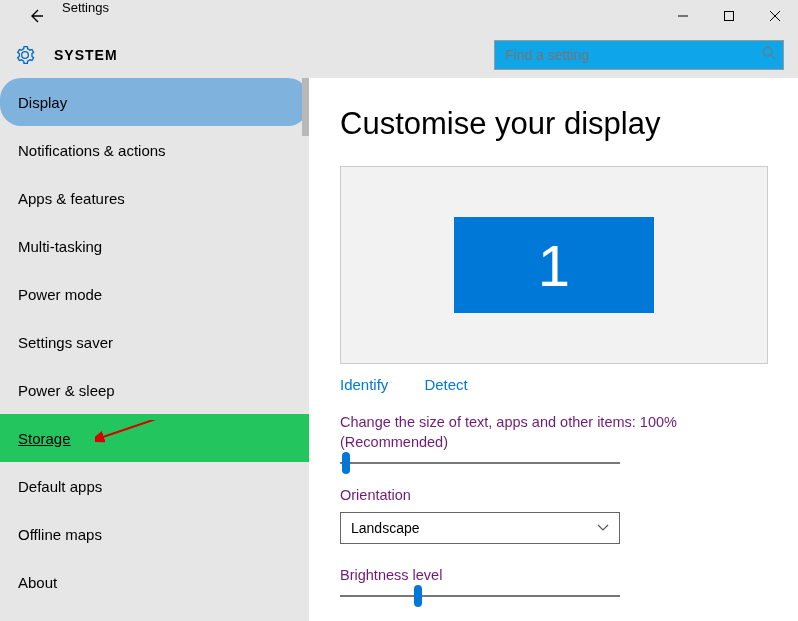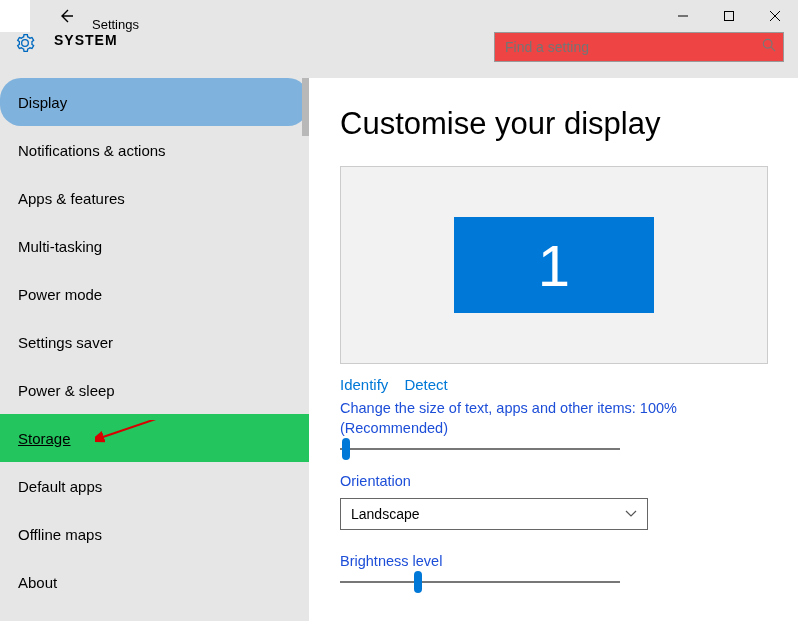--- a/index.html
+++ b/index.html
@@ -1,47 +1,47 @@
 <!DOCTYPE html>
 <html><head>
 <meta charset="utf-8">
 <style>
 * { margin: 0; padding: 0; box-sizing: border-box; font-family: "Segoe UI", sans-serif; }
 body { width: 798px; height: 621px; background: #fff; overflow: hidden; }
 
-.titlebar { height: 32px; background: #e6e6e6; display: flex; align-items: flex-end; padding-left: 20px; margin-left: 30px; }
+.titlebar { height: 32px; background: #e6e6e6; display: flex; align-items: flex-start; padding-left: 20px; }
 .titlebar .back { width: 32px; height: 32px; display: flex; align-items: center; justify-content: center; cursor: pointer; }
 .titlebar .title { font-size: 13px; margin-left: 10px; color: #000; }
 .titlebar .win-controls { margin-left: auto; display: flex; }
 .titlebar .win-btn { width: 46px; height: 32px; display: flex; align-items: center; justify-content: center; cursor: pointer; font-size: 12px; }
 
-.header { height: 46px; background: #e6e6e6; display: flex; align-items: flex-start; padding: 0 14px; }
+.header { height: 46px; background: #e6e6e6; display: flex; align-items: center; padding: 0 14px; }
 .header .gear { width: 22px; height: 22px; display: flex; align-items: center; justify-content: center; }
 .header .section-title { font-size: 14px; font-weight: 600; letter-spacing: 1px; margin-left: 18px; }
 .header .search-wrap { margin-left: auto; position: relative; }
-.header .search { width: 290px; height: 30px; border: 1px solid #999; padding: 0 30px 0 10px; font-size: 14px; background: #ef4444; }
+.header .search { width: 290px; height: 30px; border: 1px solid #999; padding: 0 30px 0 10px; font-size: 14px; background: #0ea5e9; }
 .header .search-icon { position: absolute; right: 8px; top: 50%; transform: translateY(-50%); color: #777; pointer-events: none; }
 
 .body { display: flex; height: calc(621px - 78px); }
 .sidebar { width: 310px; background: #e6e6e6; position: relative; border-right: 1px solid #fff; }
 .sidebar-item { height: 48px; display: flex; align-items: center; padding-left: 14px; font-size: 15px; color: #000; cursor: pointer; border-left: 4px solid transparent; }
 .sidebar-item.selected { background: #7fb2dd; border-radius: 21px; }
 .sidebar-item.hover { background: #22c55e; text-decoration: underline; }
 .sidebar .scrollbar { position: absolute; right: 0; top: 0; width: 7px; height: 58px; background: #b8b8b8; }
 
 .content { flex: 1; padding: 28px 30px 0 30px; overflow: hidden; position: relative; }
 .content h1 { font-size: 31px; font-weight: 300; color: #000; margin-bottom: 24px; }
 .display-box { border: 1px solid #ccc; background: #f2f2f2; height: 198px; display: flex; align-items: center; justify-content: center; margin-bottom: 12px; }
 .monitor { width: 200px; height: 96px; background: #0078d7; color: #fff; display: flex; align-items: center; justify-content: center; font-size: 58px; font-weight: 300; }
-.links { display: flex; gap: 16px; margin-bottom: 6px; }
+.links { display: flex; gap: 36px; margin-bottom: 20px; }
 .links a { color: #0078d7; font-size: 15px; text-decoration: none; cursor: pointer; }
-.label { font-size: 14.5px; color: #1d4ed8; margin-bottom: 6px; line-height: 1.35; }
+.label { font-size: 14.5px; color: #701a75; margin-bottom: 6px; line-height: 1.35; }
 .slider-track { width: 280px; height: 2px; background: #777; position: relative; margin-bottom: 22px; margin-top: 10px; }
 .slider-thumb { position: absolute; top: 50%; width: 8px; height: 22px; background: #0078d7; border-radius: 4px; transform: translate(-50%, -50%); }
-.select { width: 308px; height: 32px; border: 1px solid #666; display: flex; align-items: center; justify-content: space-between; padding: 0 10px; font-size: 14px; cursor: pointer; margin-bottom: 22px; margin-top: 6px; }
+.select { width: 280px; height: 32px; border: 1px solid #666; display: flex; align-items: center; justify-content: space-between; padding: 0 10px; font-size: 14px; cursor: pointer; margin-bottom: 22px; margin-top: 6px; }
 .chevron { font-size: 12px; color: #555; }
 
 .annotation-arrow { position: absolute; left: 95px; top: 420px; pointer-events: none; z-index: 50; }
 </style>
 </head>
 <body>
 
 <div class="titlebar">
   <div class="back">
     <svg width="16" height="16" viewBox="0 0 16 16">

